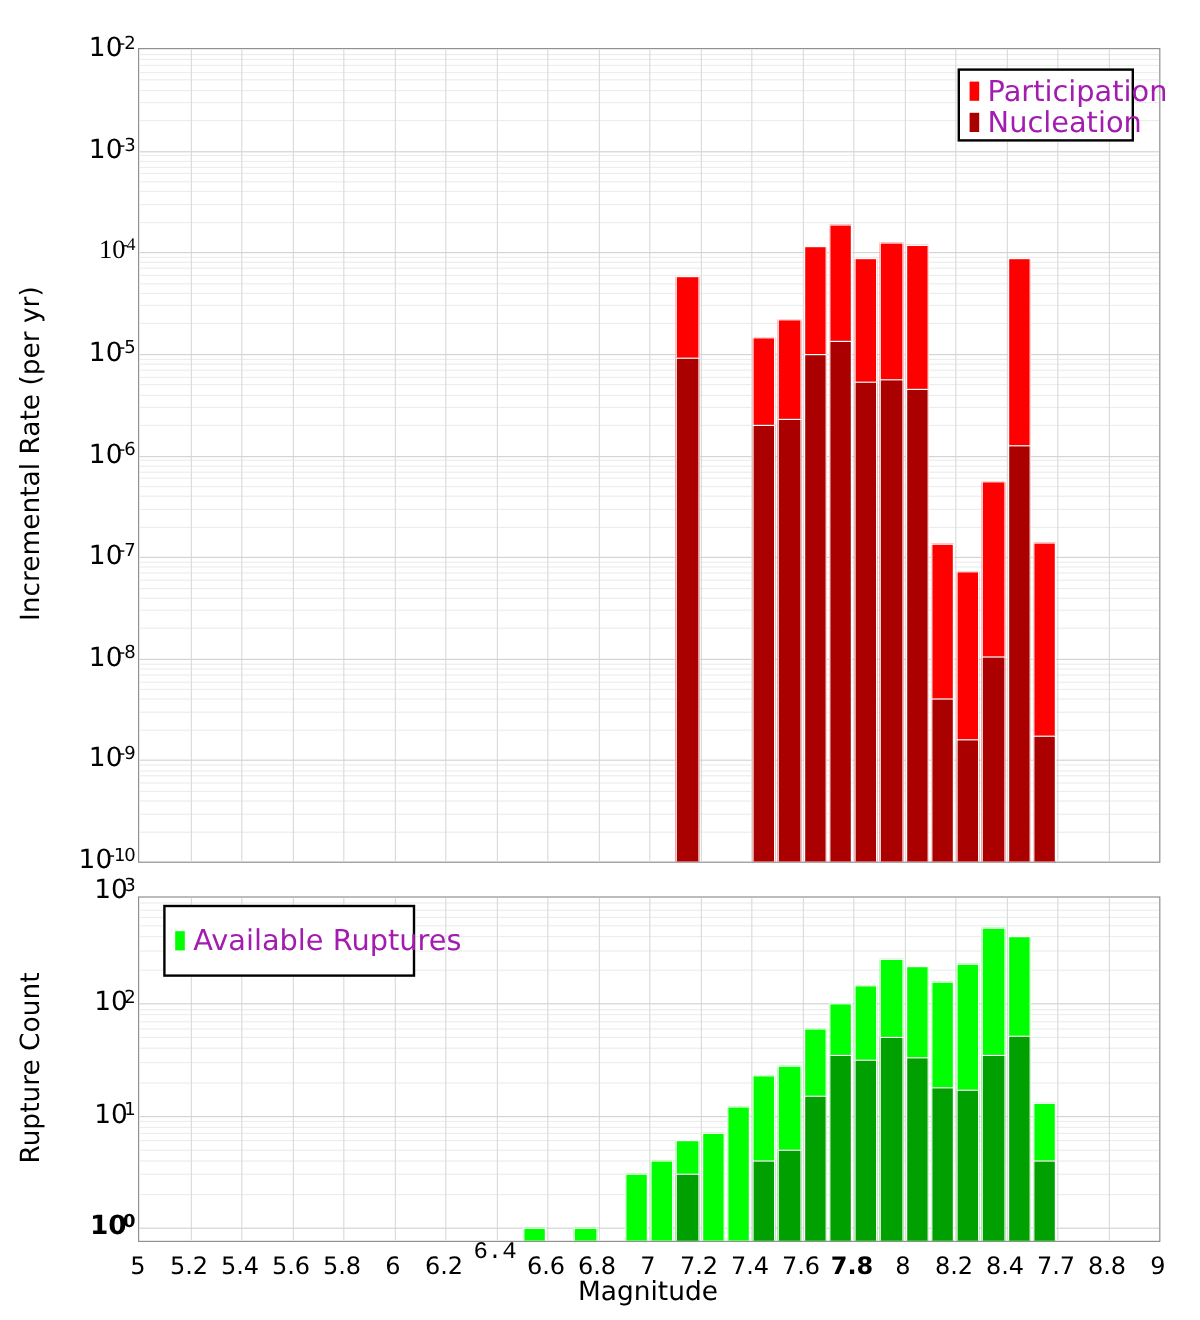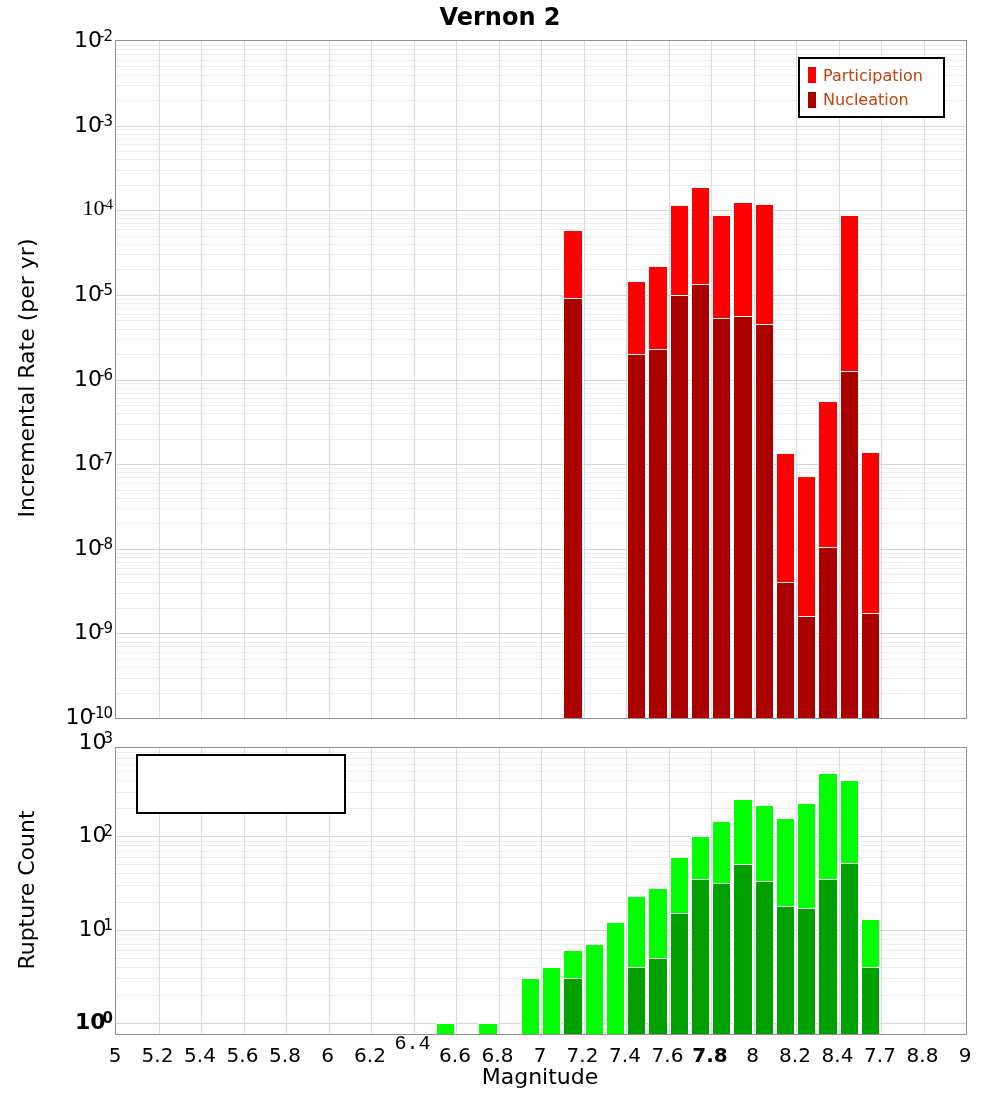--- a/index.html
+++ b/index.html
@@ -21,27 +21,26 @@
   .xtick{position:absolute;width:70px;text-align:center;font-size:20px;color:#000;
          transform:translateX(-50%);}
   .axis-title{position:absolute;white-space:nowrap;font-size:22px;color:#000;}
   .rot{transform:translate(-50%,-50%) rotate(-90deg);}
   .legend{position:absolute;background:#ffffff;border:2px solid #000;box-sizing:border-box;
           padding:4px 8px;display:flex;flex-direction:column;justify-content:space-around;}
   #legend-top{left:798px;top:57px;width:147px;height:61px;}
   #legend-bottom{left:136px;top:754px;width:210px;height:60px;}
   .legend-item{display:flex;align-items:center;height:26px;}
   .swatch{display:inline-block;width:8px;height:16px;margin-right:7px;flex:0 0 auto;}
-  .legend-label{font-size:16px;color:#c2410c;white-space:nowrap;}
+  .legend-label{font-size:24px;color:#a21caf;white-space:nowrap;}
 </style>
 </head>
 <body>
 
 <div id="fig">
-  <div class="title">Vernon 2</div>
 
   <div id="panel-top" class="panel">
       <div class="gl minor" style="top: 651.525px;"></div>
       <div class="gl minor" style="top: 636.624px;"></div>
       <div class="gl minor" style="top: 626.051px;"></div>
       <div class="gl minor" style="top: 617.85px;"></div>
       <div class="gl minor" style="top: 611.149px;"></div>
       <div class="gl minor" style="top: 605.484px;"></div>
       <div class="gl minor" style="top: 600.576px;"></div>
       <div class="gl minor" style="top: 596.247px;"></div>
@@ -284,14 +283,18 @@
       <span class="swatch" id="sw-participation" style="background: rgb(255, 0, 0);"></span>
       <span class="legend-label">Participation</span>
     </div>
     <div class="legend-item">
       <span class="swatch" id="sw-nucleation" style="background: rgb(170, 0, 0);"></span>
       <span class="legend-label">Nucleation</span>
     </div>
   </div>
 
   <div id="legend-bottom" class="legend">
+    <div class="legend-item">
+      <span class="swatch" id="sw-available" style="background: rgb(0, 255, 0);"></span>
+      <span class="legend-label">Available Ruptures</span>
+    </div>
   </div>
 </div>
 
 </body></html>

